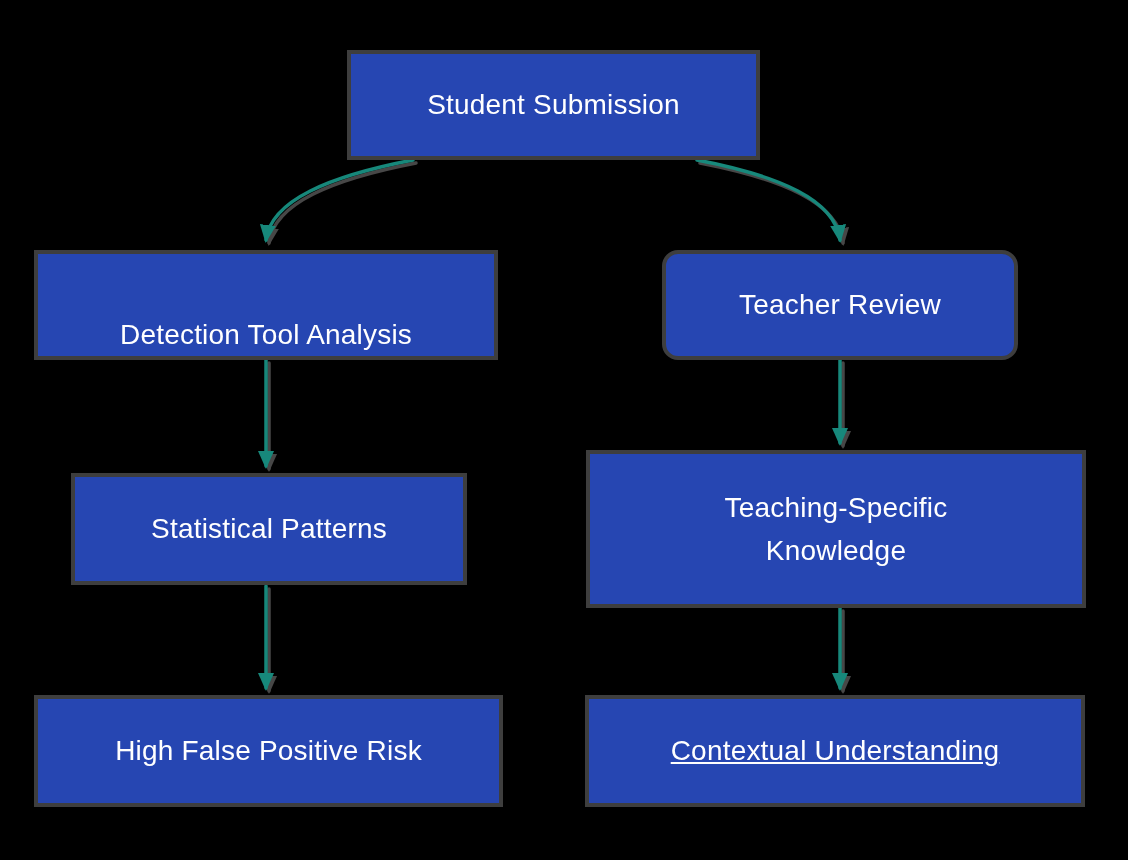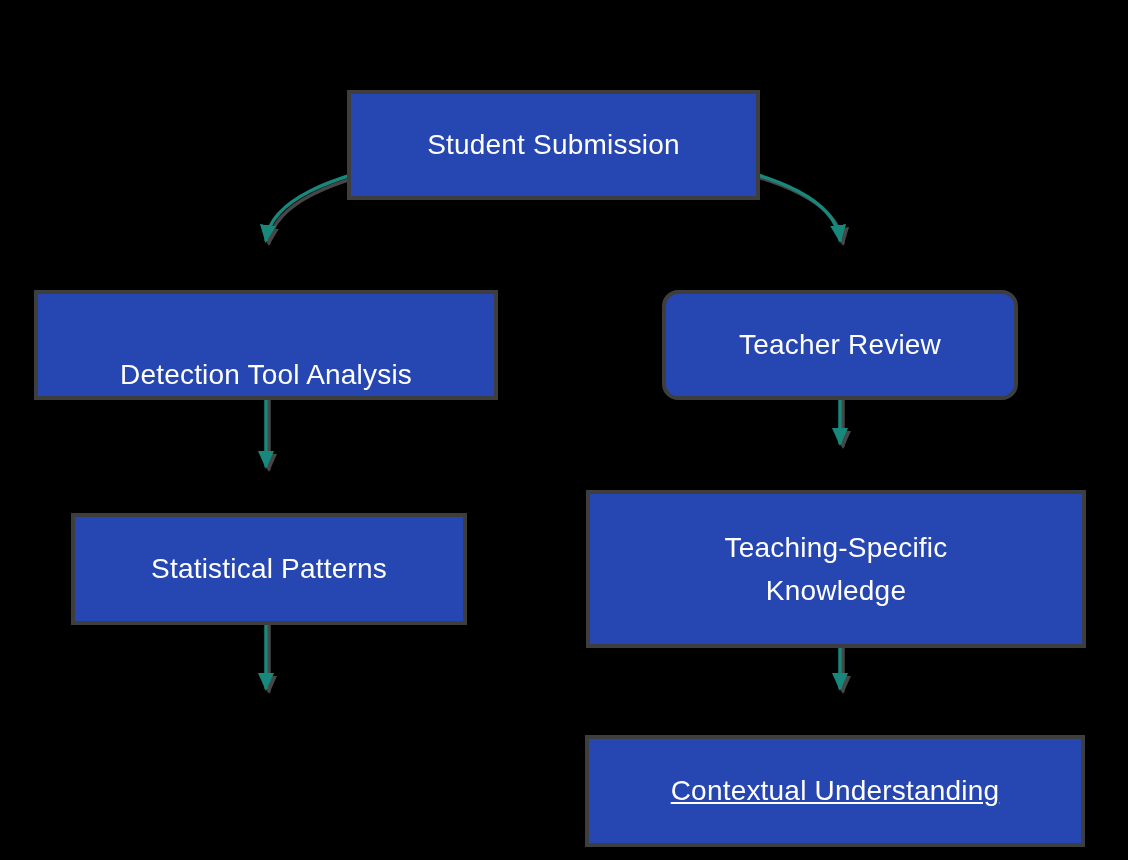--- a/index.html
+++ b/index.html
@@ -23,21 +23,20 @@
     box-sizing:border-box;
     background:var(--node-fill);
     border:4px solid var(--node-border);
     color:var(--node-text);
     display:flex;align-items:center;justify-content:center;
     text-align:center;
     font-size:28px;
     font-weight:500;
     letter-spacing:.2px;
     line-height:1.55;
-    margin-top:40px;
   }
   
   .n-student      {left:347px; top:50px;  width:413px; height:110px;}
   .n-detection    {left:34px;  top:250px; width:464px; height:110px;align-items:flex-end;}
   .n-teacher      {left:662px; top:250px; width:356px; height:110px;border-radius:16px;}
   .n-statistical  {left:71px;  top:473px; width:396px; height:112px;}
   .n-teaching     {left:586px; top:450px; width:500px; height:158px;}
   .n-teaching span{display:inline-block;max-width:340px;}
   .n-falsepos     {left:34px;  top:695px; width:469px; height:112px;}
   .n-contextual   {left:585px; top:695px; width:500px; height:112px;text-decoration:underline;}
@@ -87,18 +86,21 @@
   </div>
 
   <div class="node n-teaching">
     <span>Teaching-Specific Knowledge</span>
   </div>
 
   <div class="node n-statistical">
     <span>Statistical Patterns</span>
   </div>
 
+  <div class="node n-falsepos">
+    <span>High False Positive Risk</span>
+  </div>
 
   <div class="node n-contextual">
     <span>Contextual Understanding</span>
   </div>
 
 </div>
 
 </body></html>

